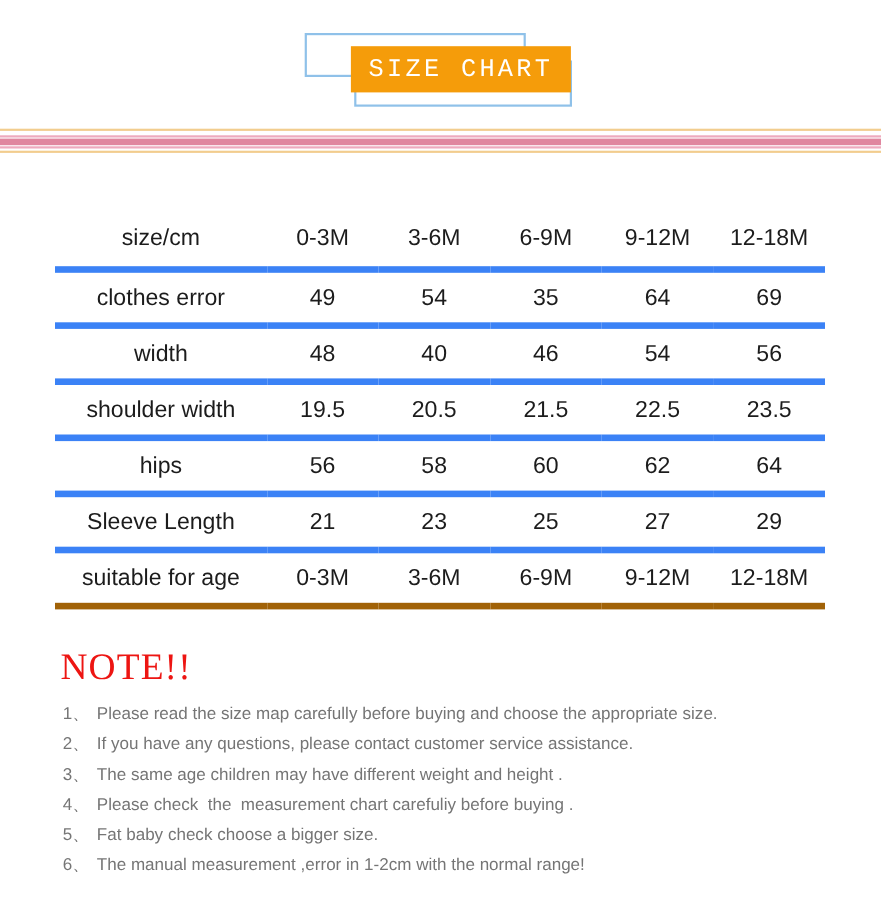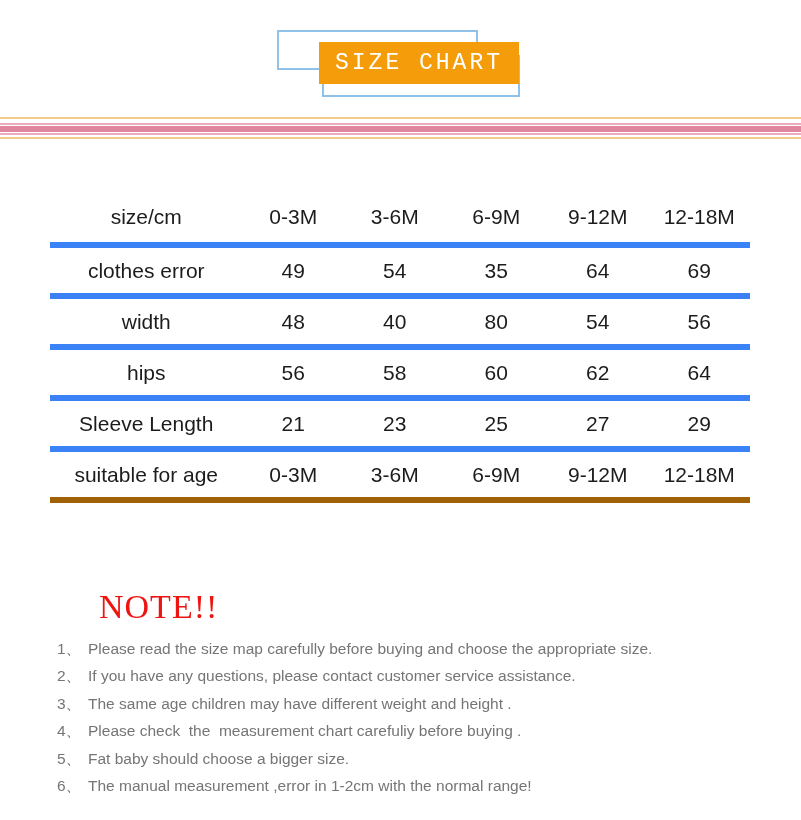--- a/index.html
+++ b/index.html
@@ -60,21 +60,20 @@
   table.size-table th:first-child,
   table.size-table td:first-child { width:27.5%; }
 
   
   .note-heading {
     position:absolute; left:55px; top:588px;
     font-family:"Liberation Serif", serif;
     font-size:34px;
     color:#ed1512;
     letter-spacing:1px;
-    margin-left:44px;
   }
   .note-list { position:absolute; left:57px; top:639px; width:720px; }
   .note-item {
     display:flex;
     align-items:baseline;
     height:27.4px;
     font-size:15.5px;
     color:#757575;
     white-space:pre-wrap;
   }
@@ -114,23 +113,31 @@
         <td>49</td>
         <td>54</td>
         <td>35</td>
         <td>64</td>
         <td>69</td>
       </tr>
       <tr>
         <td>width</td>
         <td>48</td>
         <td>40</td>
-        <td>80</td>
+        <td>46</td>
         <td>54</td>
         <td>56</td>
+      </tr>
+      <tr>
+        <td>shoulder width</td>
+        <td>19.5</td>
+        <td>20.5</td>
+        <td>21.5</td>
+        <td>22.5</td>
+        <td>23.5</td>
       </tr>
       <tr>
         <td>hips</td>
         <td>56</td>
         <td>58</td>
         <td>60</td>
         <td>62</td>
         <td>64</td>
       </tr>
       <tr>
@@ -151,15 +158,15 @@
       </tr>
     </tbody>
 </table>
 
 <div class="note-heading">NOTE!!</div>
 <div class="note-list">
     <div class="note-item"><span class="marker">1、</span><span>Please read the size map carefully before buying and choose the appropriate size.</span></div>
     <div class="note-item"><span class="marker">2、</span><span>If you have any questions, please contact customer service assistance.</span></div>
     <div class="note-item"><span class="marker">3、</span><span>The same age children may have different weight and height .</span></div>
     <div class="note-item"><span class="marker">4、</span><span>Please check  the  measurement chart carefuliy before buying .</span></div>
-    <div class="note-item"><span class="marker">5、</span><span>Fat baby should choose a bigger size.</span></div>
+    <div class="note-item"><span class="marker">5、</span><span>Fat baby check choose a bigger size.</span></div>
     <div class="note-item"><span class="marker">6、</span><span>The manual measurement ,error in 1-2cm with the normal range!</span></div>
   </div>
 
 </body></html>

